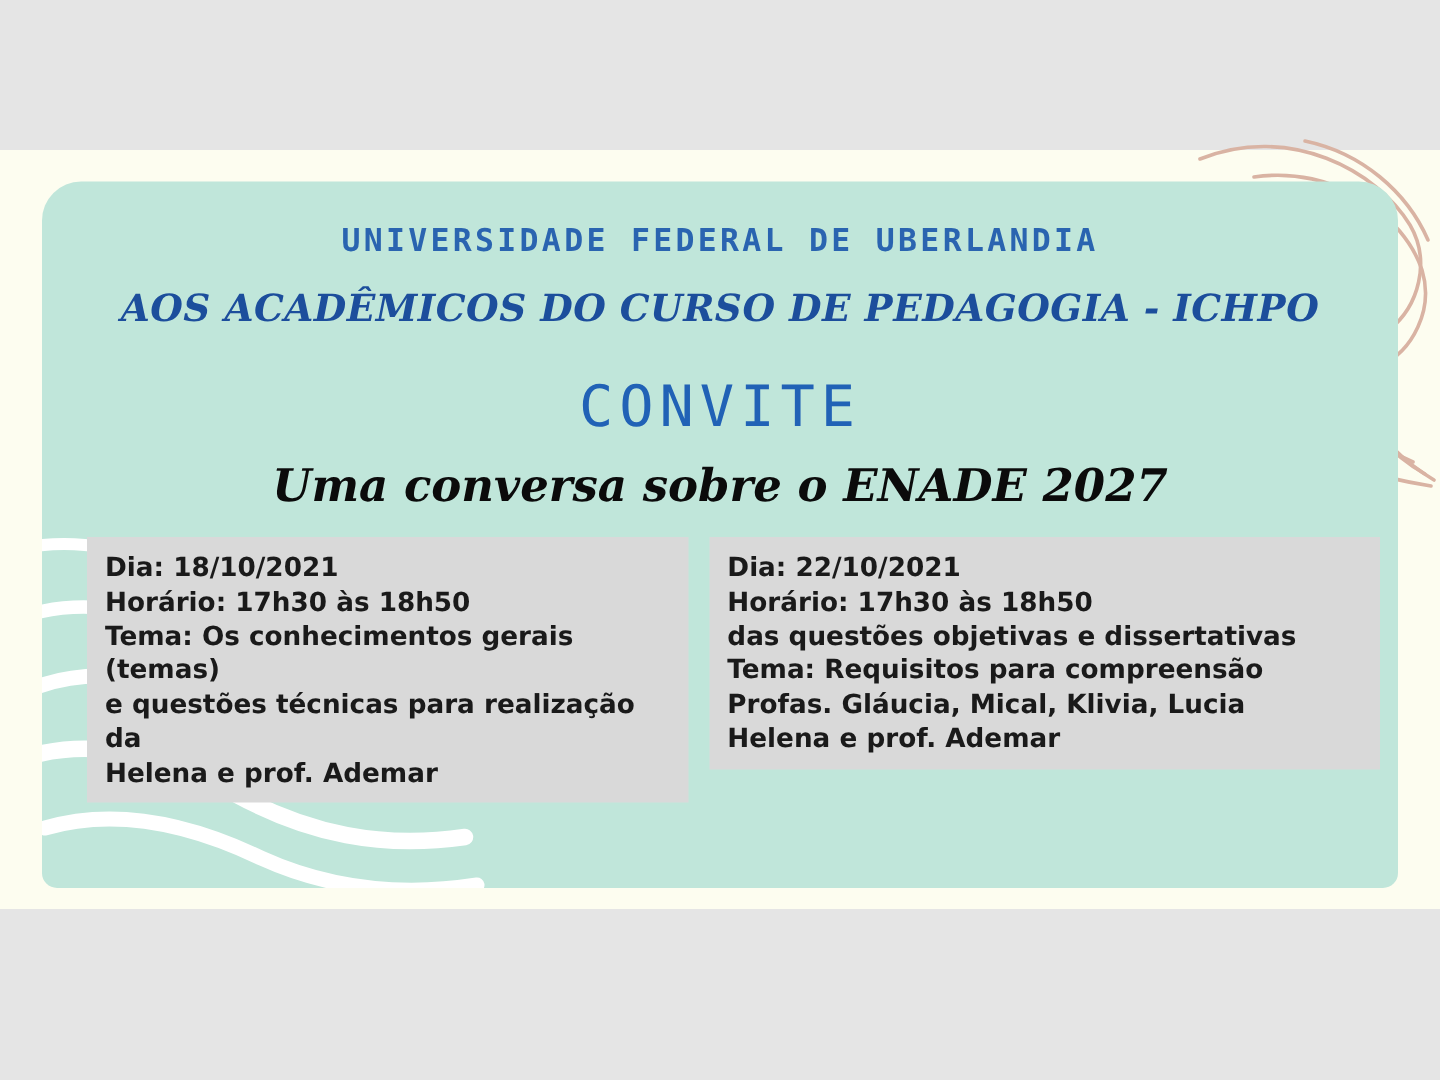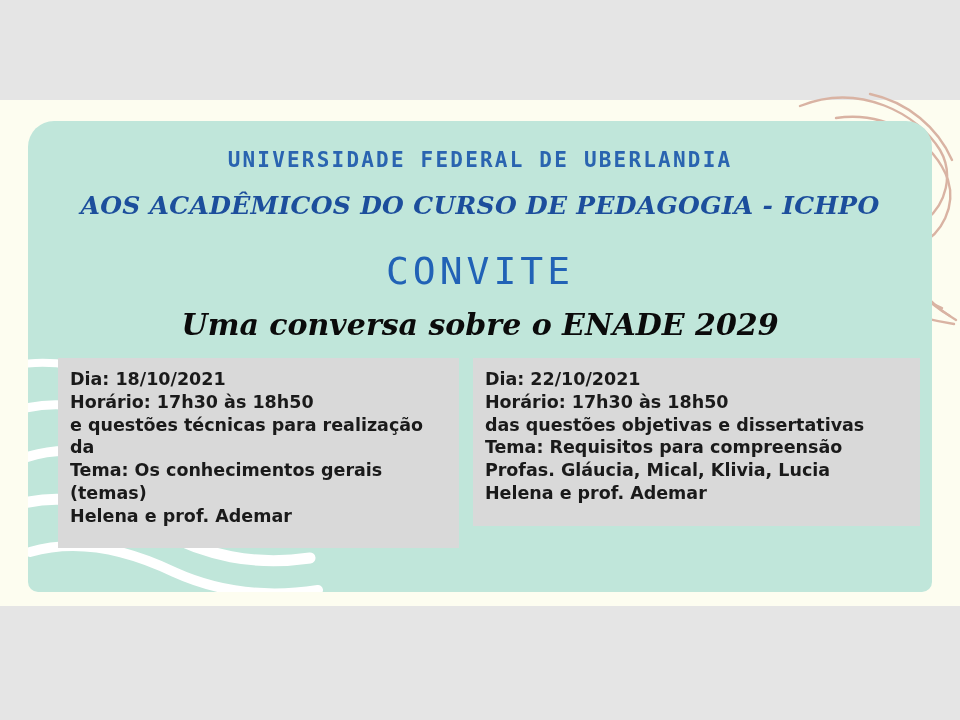--- a/index.html
+++ b/index.html
@@ -116,21 +116,21 @@
     position: absolute;
     left: 30px;
     top: 237px;
     width: 862px;
     display: flex;
     gap: 14px;
     align-items: flex-start;
   }
   .session-panel {
     background: #d9d9d9;
-    padding: 10px 10px 21px 12px;
+    padding: 10px 10px 8px 12px;
     box-sizing: border-box;
     font-size: 17.5px;
     font-weight: 700;
     line-height: 1.30;
     color: #1a1a1a;
     font-family: "DejaVu Sans", "Liberation Sans", sans-serif;
   }
   #session-panel-0 { width: 440px; min-height: 152px; }
   #session-panel-1 { width: 491px; min-height: 152px; }
   .session-panel p { margin: 0; }
@@ -189,29 +189,29 @@
         <path d="M96 58 C 120 50 142 52 160 60" stroke-width="6"></path>
       </g>
     </svg>
 
     <div class="line" id="university-line">UNIVERSIDADE  FEDERAL  DE  UBERLANDIA</div>
 
     <div class="line" id="audience-line">AOS ACADÊMICOS DO CURSO DE PEDAGOGIA - ICHPO</div>
 
     <div class="line" id="convite-line">CONVITE</div>
 
-    <div class="line" id="subtitle-line">Uma conversa sobre o ENADE 2029</div>
+    <div class="line" id="subtitle-line">Uma conversa sobre o ENADE 2027</div>
 
     <div id="sessions">
 
       <div class="session-panel" id="session-panel-0">
         <p>Dia: 18/10/2021</p>
         <p>Horário: 17h30 às 18h50</p>
+        <p>Tema: Os conhecimentos gerais (temas)</p>
         <p>e questões técnicas para realização da</p>
-        <p>Tema: Os conhecimentos gerais (temas)</p>
         <p>Helena e prof. Ademar</p>
       </div>
 
       <div class="session-panel" id="session-panel-1">
         <p>Dia: 22/10/2021</p>
         <p>Horário: 17h30 às 18h50</p>
         <p>das questões objetivas e dissertativas</p>
         <p>Tema:  Requisitos para compreensão</p>
         <p>Profas. Gláucia, Mical, Klivia, Lucia</p>
         <p>Helena e prof. Ademar</p>

